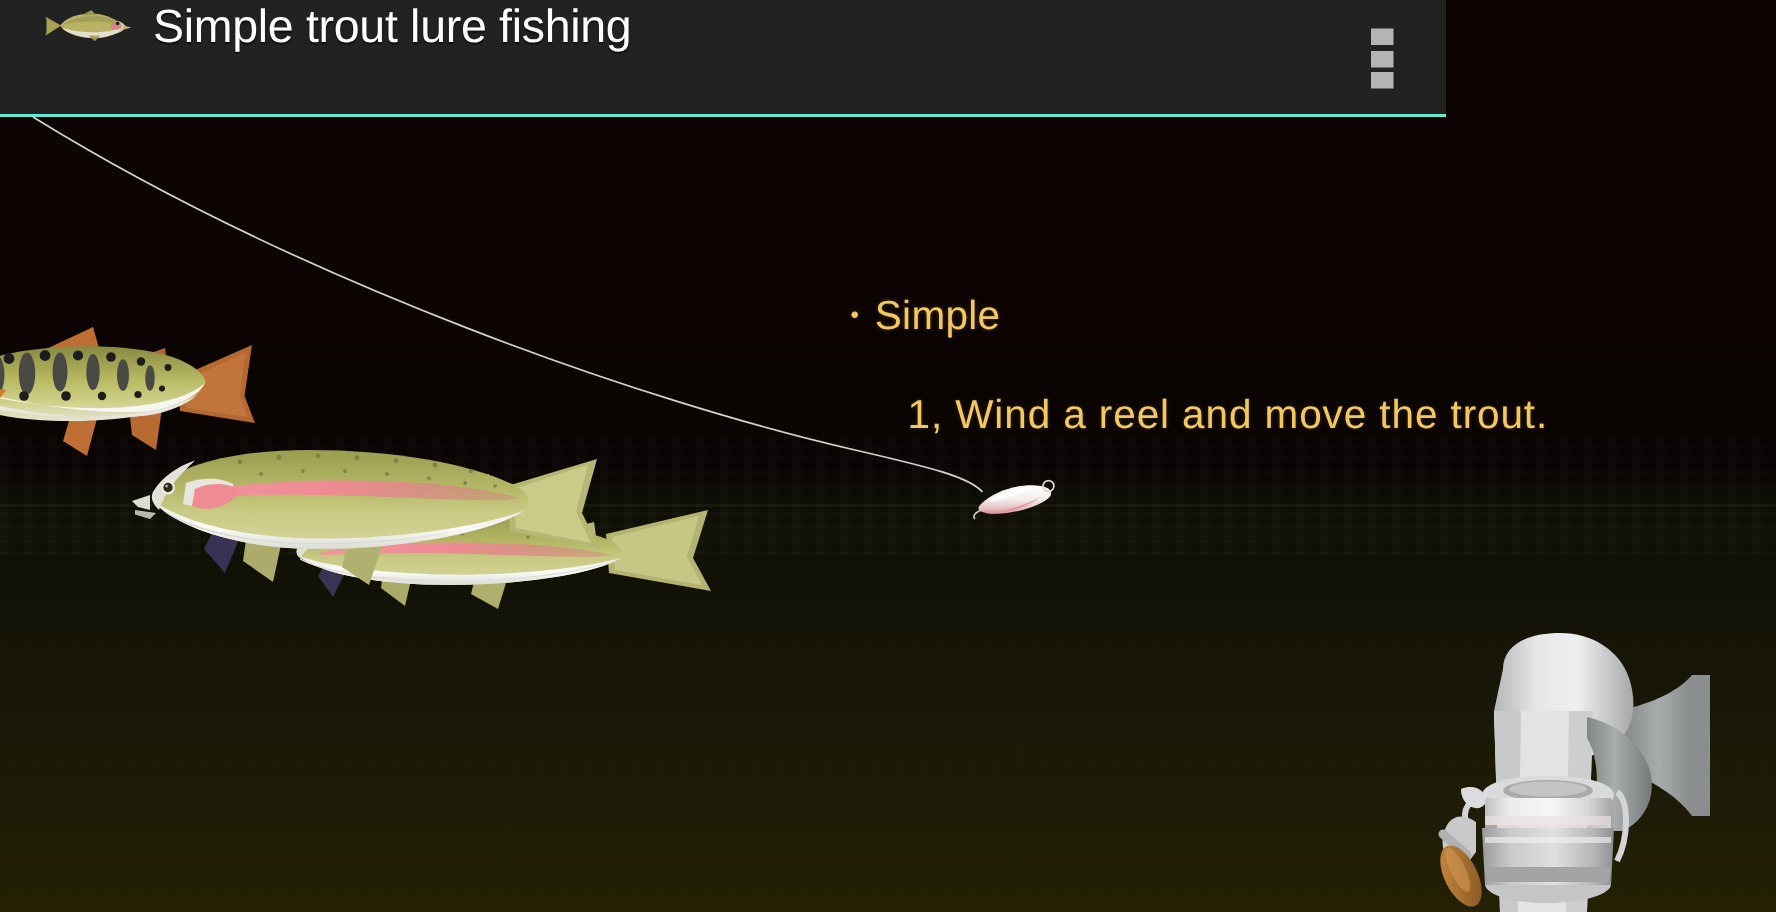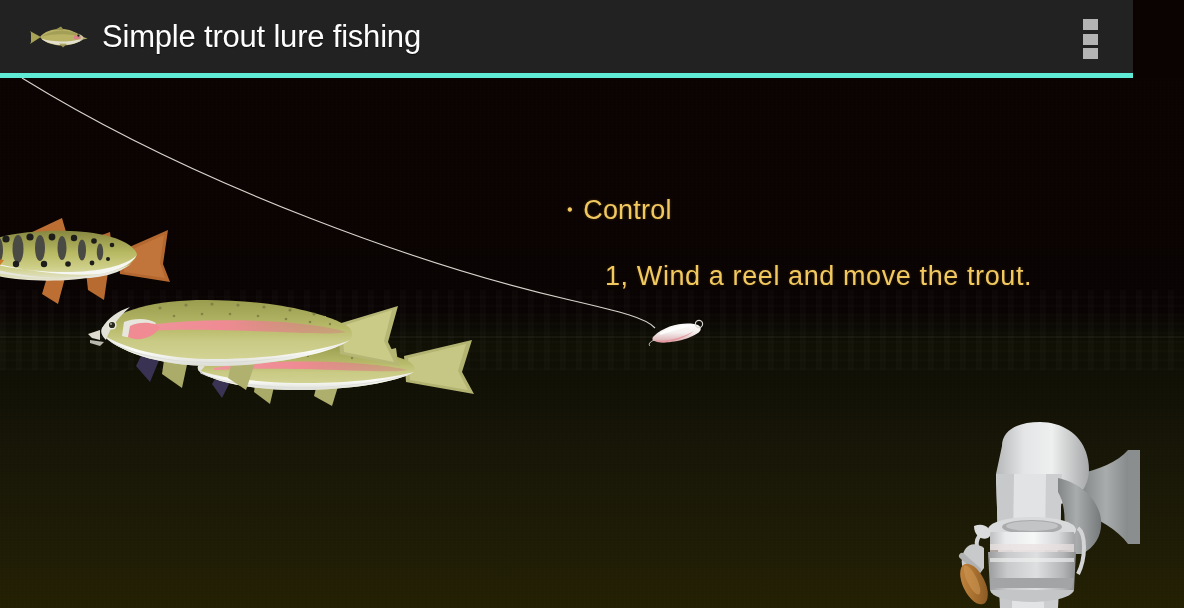--- a/index.html
+++ b/index.html
@@ -6,24 +6,24 @@
   html,body { width:1184px; height:608px; overflow:hidden; background:#000; }
   body { font-family:"Liberation Sans", sans-serif; }
 
   #app {
     position:relative; width:1184px; height:608px; overflow:hidden;
     background:#0a0302;
   }
 
   
   #titlebar {
-    position:absolute; left:0; top:0; width:1133px; height:78px;
+    position:absolute; left:0; top:0; width:964px; height:78px;
     background:#222222;
-    border-bottom:5px solid #5eead4;
-    display:flex; align-items:center; z-index:50;
+    border-bottom:2px solid #5eead4;
+    display:flex; align-items:flex-start; z-index:50;
   }
   #app-icon {
     position:relative; width:62px; height:34px; margin-left:28px; flex:none;
   }
   #app-icon svg { display:block; width:62px; height:34px; }
   #title-text {
     margin-left:12px; color:#fdfdfd; font-size:31px; font-weight:400;
     letter-spacing:-0.2px; white-space:nowrap;
     text-shadow:0 1px 1px rgba(0,0,0,.6);
   }
@@ -444,16 +444,16 @@
       </g>
 
       <circle cx="1028" cy="552" r="0"></circle>
     </svg>
 
     <svg class="art" width="1184" height="530" viewBox="0 0 1184 530" xmlns="http://www.w3.org/2000/svg" style="z-index:19">
       <circle cx="1029" cy="552" r="14" fill="#6f7071"></circle>
       <circle cx="1029" cy="552" r="11" fill="#5d5e5f"></circle>
     </svg>
 
-    <div id="control-heading">・Control</div>
+    <div id="control-heading">・Simple</div>
     <div id="instruction-1">1,  Wind a reel and move the trout.</div>
   </div>
 </div>
 
 </body></html>

